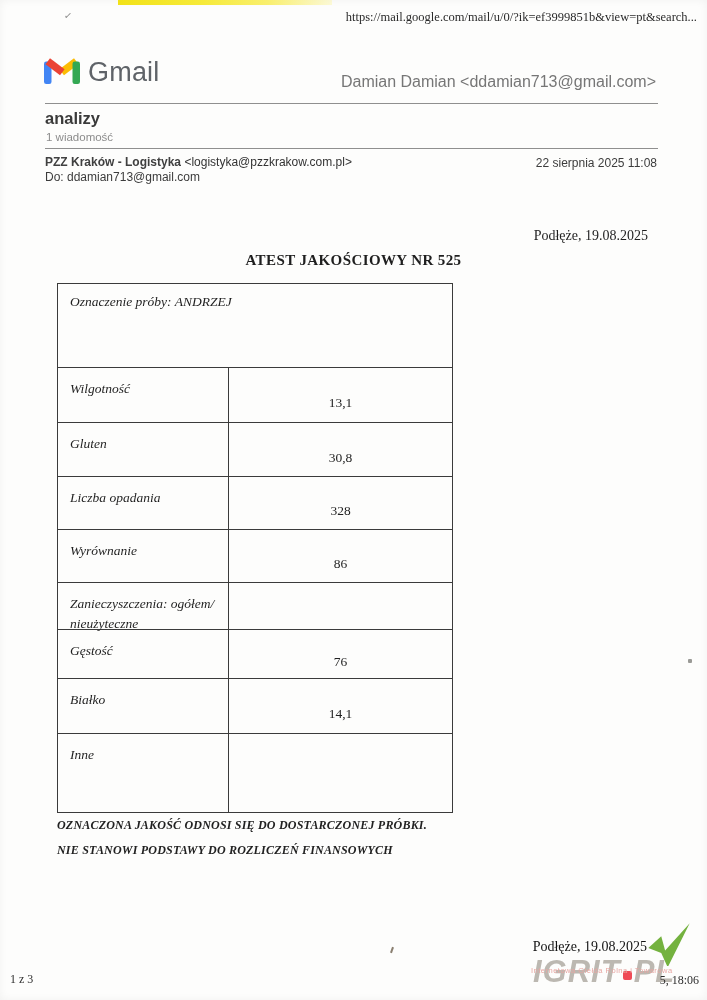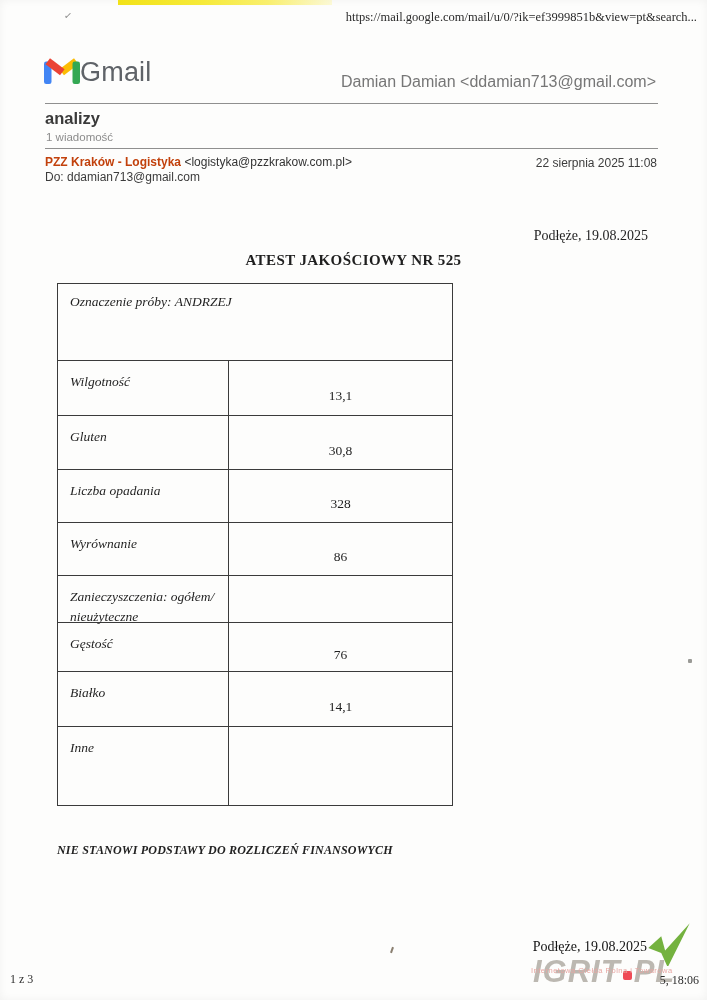--- a/index.html
+++ b/index.html
@@ -14,38 +14,38 @@
     background:linear-gradient(to right,#f2e218 0%,#f6ea3a 40%,#f9ef6e 70%,rgba(252,246,170,0.45) 100%);}
   .pen-check{position:absolute;left:64px;top:10px;font-size:10px;color:#8b8b8b;transform:rotate(8deg);}
   .speck-a{position:absolute;left:688px;top:659px;width:4px;height:4px;background:#9a9a96;border-radius:1px;}
   .speck-b{position:absolute;left:391px;top:947px;width:2px;height:6px;background:#8a7f70;transform:rotate(20deg);}
   
   .print-url{position:absolute;top:10px;right:10px;font-family:"Liberation Serif",serif;
     font-size:12.5px;color:#2b2b2b;}
   
   .gmail-logo{position:absolute;left:44px;top:57px;display:flex;align-items:center;}
   .gmail-logo svg{width:36px;height:27px;}
-  .gmail-word{font-size:27px;color:#5f6368;letter-spacing:0.2px;}
+  .gmail-word{margin-left:8px;font-size:27px;color:#5f6368;letter-spacing:0.2px;}
   .account-line{position:absolute;top:73px;right:51px;font-size:16px;color:#767676;}
   .hrule{position:absolute;left:45px;width:613px;height:0;border-top:1.2px solid #8f8f8f;}
   .rule-1{top:103px;} .rule-2{top:148px;}
   .subject{position:absolute;left:45px;top:109px;font-size:16.5px;font-weight:bold;color:#3a3a3a;}
   .msg-count{position:absolute;left:46px;top:131px;font-size:11.5px;color:#8c8c8c;}
   .sender-line{position:absolute;left:45px;top:155px;font-size:12px;color:#333;}
-  .sender-name{font-weight:bold;color:#c2410c;}
+  .sender-name{font-weight:bold;color:#404040;}
   .msg-date{position:absolute;top:156px;right:50px;font-size:12px;color:#3c3c3c;}
   .to-line{position:absolute;left:45px;top:170px;font-size:12px;color:#3c3c3c;}
   
   .doc{font-family:"Liberation Serif",serif;color:#1f1f1f;}
   .place-date-top{position:absolute;top:228px;right:59px;font-size:14px;}
   .doc-title{position:absolute;left:0;right:0;top:252px;text-align:center;
     font-size:15px;font-weight:bold;letter-spacing:0.4px;}
   
   .atest-table{position:absolute;left:57px;top:283px;width:394px;border:1.6px solid #3b3b3b;}
-  .sample-cell{height:58px;padding:10px 12px 8px 12px;border-bottom:1.6px solid #3b3b3b;
+  .sample-cell{height:58px;padding:10px 12px 15px 12px;border-bottom:1.6px solid #3b3b3b;
     font-style:italic;font-size:13.5px;}
   .t-row{display:flex;border-bottom:1.4px solid #3b3b3b;}
   .t-row:last-child{border-bottom:none;}
   .t-label{width:152px;border-right:1.4px solid #3b3b3b;padding:11px 6px 0 12px;
     font-style:italic;font-size:13.5px;line-height:1.45;}
   .t-label span{white-space:pre-line;}
   .t-value{flex:1;display:flex;justify-content:center;align-items:center;
     padding-top:16px;font-size:13.5px;}
   .t-row:nth-child(1){height:54px;justify-content:center;}
   .t-row:nth-child(2){height:53px;}
@@ -167,20 +167,21 @@
 
   <div class="t-row">
     <div class="t-label"><span>Inne</span></div>
     <div class="t-value">
             <span></span>
           </div>
   </div>
 </div>
   </div>
 
+  <div class="doc footnote fn-1">OZNACZONA JAKOŚĆ ODNOSI SIĘ DO DOSTARCZONEJ PRÓBKI.</div>
   <div class="doc footnote fn-2">NIE STANOWI PODSTAWY DO ROZLICZEŃ FINANSOWYCH</div>
 
   <div class="igrit">
     <div class="igrit-check">
       <svg width="52" height="44" viewBox="0 0 36 34" xmlns="http://www.w3.org/2000/svg">
         <polygon points="2,20 12,11 15,22 34,1 17,35 12,24" fill="#74b23f"></polygon>
       </svg>
     </div>
     <div class="igrit-text"><span>IGRIT</span><span class="igrit-dot"></span><span>PL</span></div>
     <div class="igrit-tagline">Internetowa Giełda Rolna i Towarowa</div>

